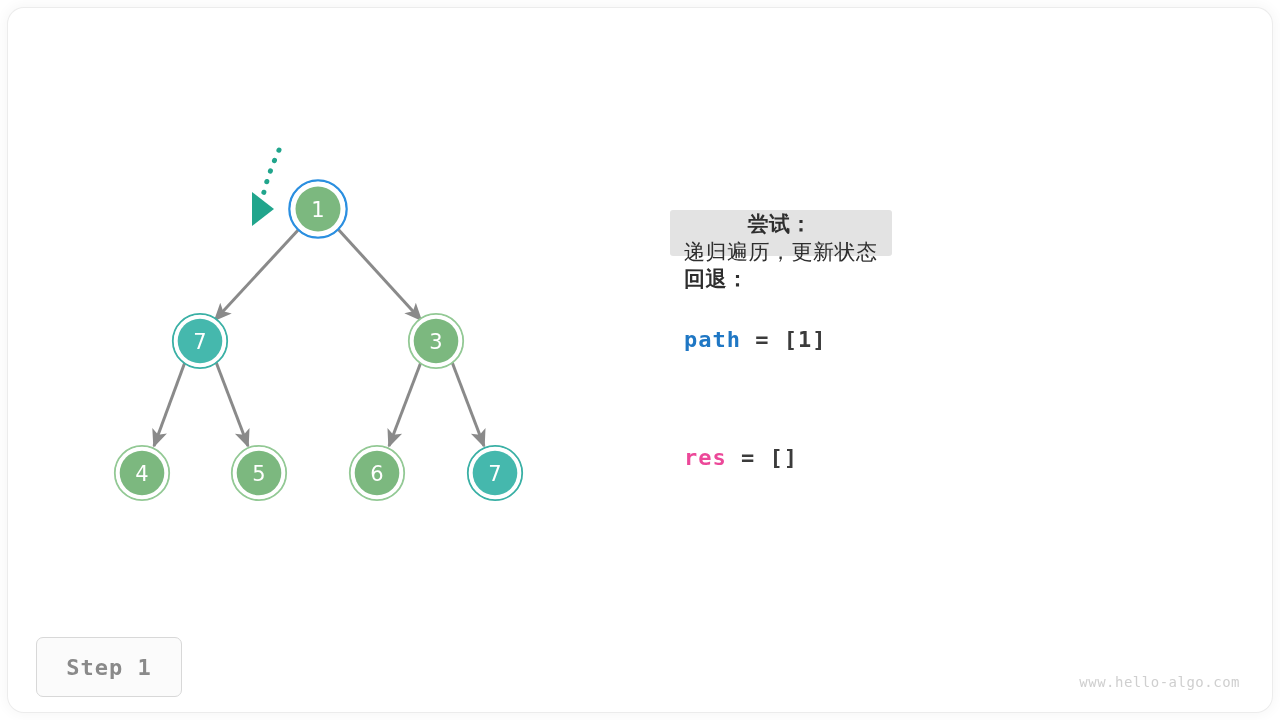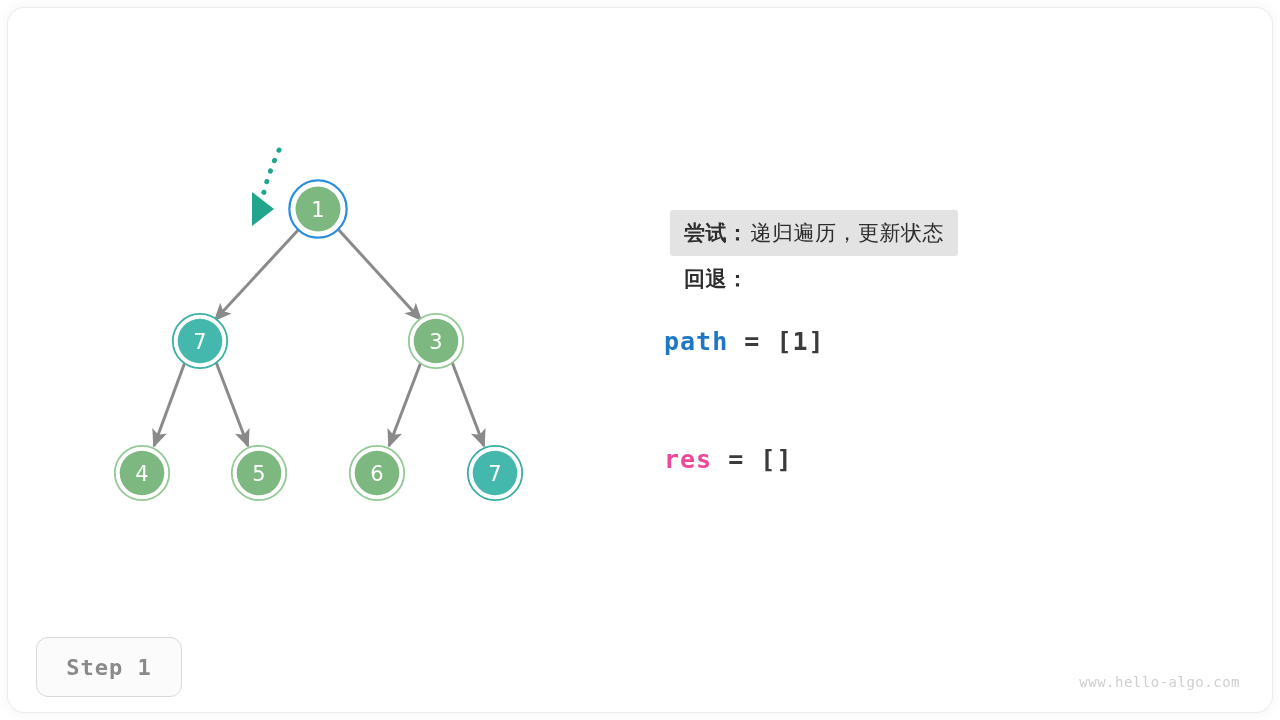--- a/index.html
+++ b/index.html
@@ -55,52 +55,53 @@
     font-family: "DejaVu Sans", "Liberation Sans", sans-serif;
     letter-spacing: 0.5px;
     white-space: nowrap;
     width: fit-content;
     padding: 0 14px;
     margin-left: -14px;
     border-radius: 3px;
   }
   .ann-row.highlight {
     background: #e3e3e3;
+    flex-direction: column;
   }
   .ann-key {
     font-weight: bold;
     margin-right: 2px;
   }
   .ann-val { font-weight: normal; }
 
   .var-row {
     position: absolute;
-    left: 664px;
+    left: 684px;
     font-family: "DejaVu Sans Mono", "Liberation Mono", monospace;
-    font-size: 25px;
+    font-size: 22px;
     font-weight: bold;
     letter-spacing: 1px;
     white-space: nowrap;
   }
   #var-path { top: 327px; }
   #var-res  { top: 445px; }
   .var-name-path { color: #1f77c4; }
   .var-name-res  { color: #ec4899; text-align: center; }
   .var-eq   { color: #3b3b3b; font-weight: bold; }
   .var-value{ color: #3b3b3b; font-weight: bold; }
 
   
   #step-badge {
     position: absolute;
     left: 36px;
     top: 637px;
     width: 144px;
     height: 58px;
     border: 1px solid #d8d8d8;
-    border-radius: 12px;
+    border-radius: 7px;
     background: #fbfbfb;
     display: flex;
     align-items: center;
     justify-content: center;
     font-family: "DejaVu Sans Mono", "Liberation Mono", monospace;
     font-size: 22px;
     font-weight: bold;
     color: #8a8a8a;
     letter-spacing: 1px;
   }

